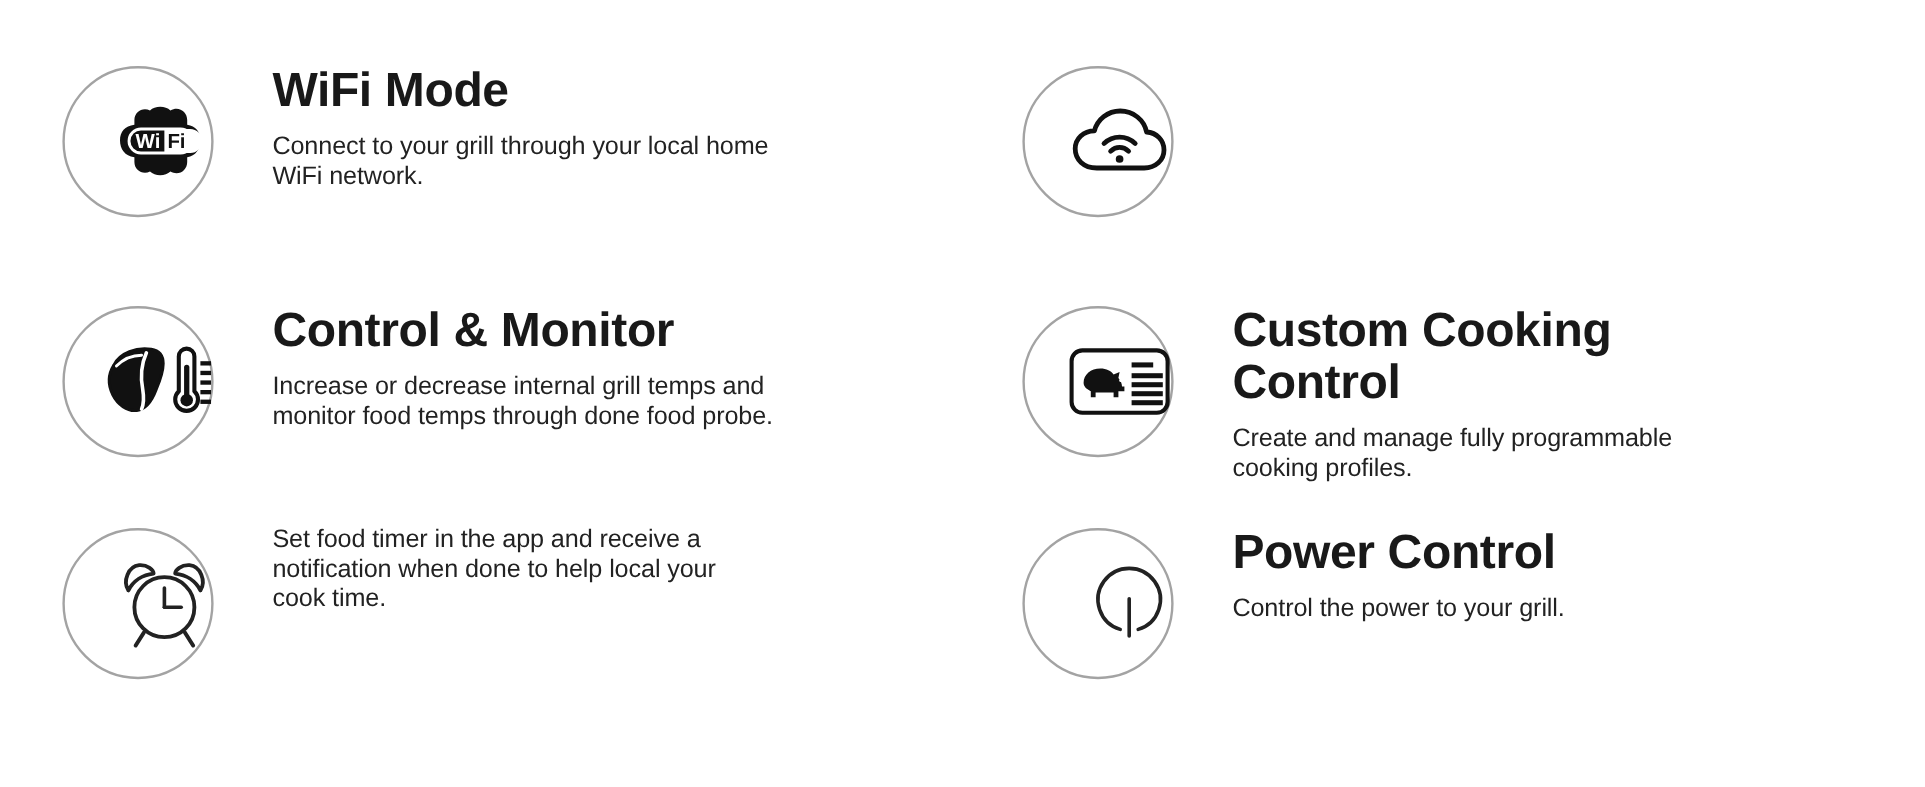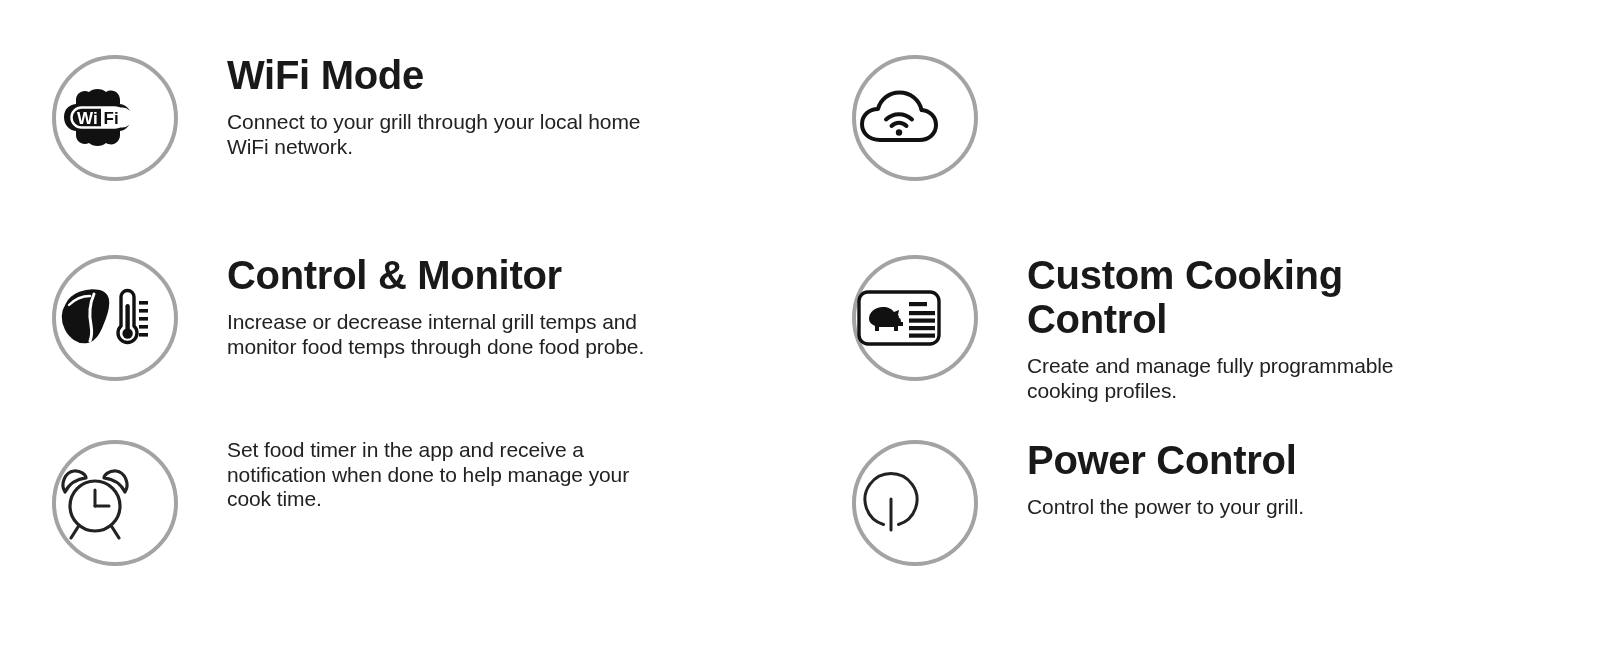--- a/index.html
+++ b/index.html
@@ -30,25 +30,25 @@
 
   .feature {
     display: flex;
     align-items: flex-start;
   }
 
   .icon-circle {
     flex: 0 0 auto;
     width: 126px;
     height: 126px;
-    border: 4px solid #a3a3a3;
+    border: 2px solid #a3a3a3;
     border-radius: 50%;
     display: flex;
     align-items: center;
-    justify-content: flex-start;
+    justify-content: flex-end;
     margin-top: 10px;
   }
 
   .icon-circle svg {
     display: block;
   }
 
   .feature-text {
     margin-left: 49px;
     padding-top: 8px;
@@ -185,21 +185,21 @@
           <path d="M39 41 L39 25" fill="none" stroke="#222222" stroke-width="3" stroke-linecap="round"></path>
           <path d="M39 41 L53 41" fill="none" stroke="#222222" stroke-width="3" stroke-linecap="round"></path>
 
           <path d="M22 62 L15 73" fill="none" stroke="#222222" stroke-width="3.2" stroke-linecap="round"></path>
           <path d="M56 62 L63 73" fill="none" stroke="#222222" stroke-width="3.2" stroke-linecap="round"></path>
         </svg>
       </span>
     </div>
     <div class="feature-text">
       <div class="feature-desc">Set food timer in the app and receive a
-notification when done to help manage your
+notification when done to help local your
 cook time.</div>
     </div>
   </div>
 
   <div class="feature feature--power">
     <div class="icon-circle">
       <span>
         <svg width="70" height="70" viewBox="0 0 70 70">
           <path d="M35 9 A26 26 0 1 1 34.9 9" fill="none" stroke="#222222" stroke-width="3" transform="scale(0)"></path>
           <path d="M27.5 56.5 A26 26 0 1 1 42.5 56.5" fill="none" stroke="#222222" stroke-width="3" stroke-linecap="round"></path>

